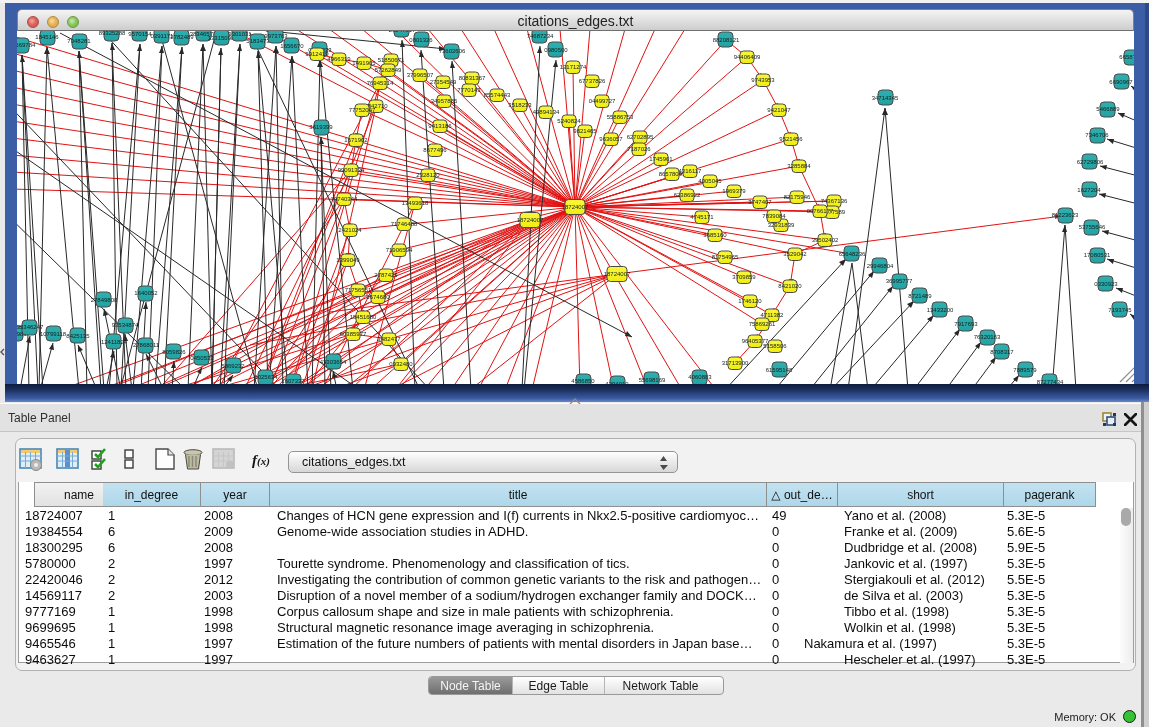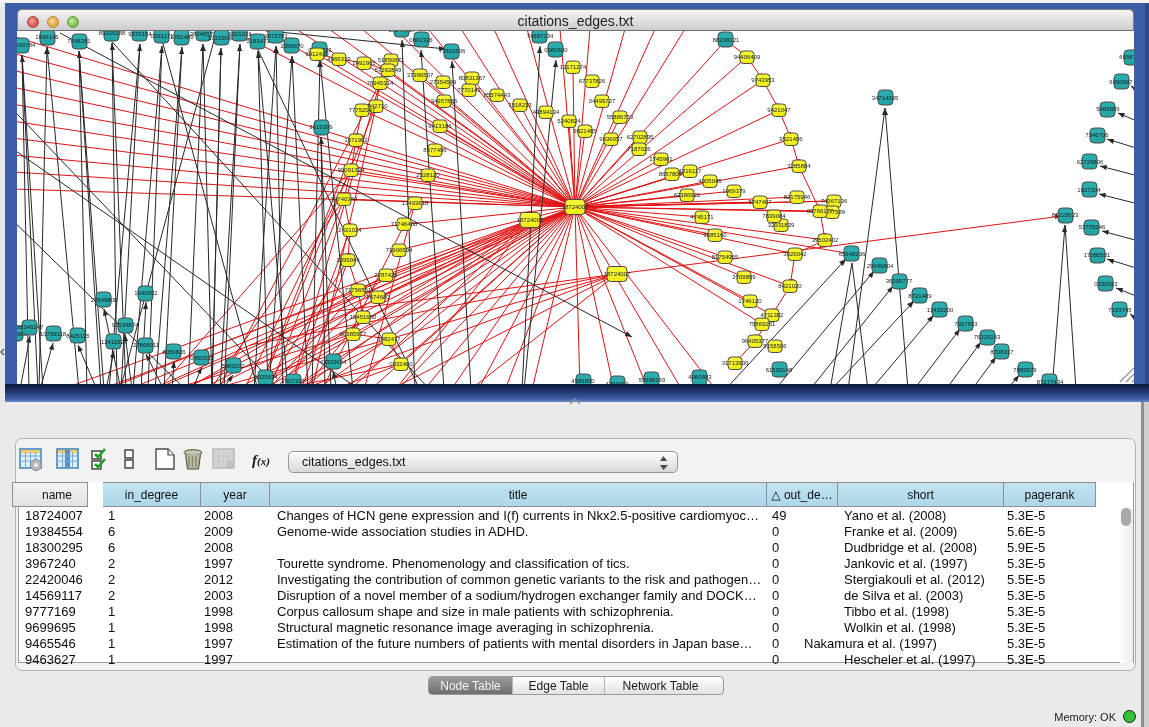--- a/index.html
+++ b/index.html
@@ -345,20 +345,32 @@
      <div class="tl" style="left:9px;background:radial-gradient(circle at 4px 4px,#f0a9a3,#e0635b 45%,#cc4a42);border:1px solid #a84b44"></div>
      <div class="tl" style="left:29px;background:radial-gradient(circle at 4px 4px,#f6dda6,#e9b355 45%,#d69a35);border:1px solid #b08a3a"></div>
      <div class="tl" style="left:49px;background:radial-gradient(circle at 4px 4px,#cdeab4,#8cc95e 45%,#69ae3a);border:1px solid #6b9a40"></div>
    </div>
  </div>
  <div id="shadow"></div>
  <svg width="14" height="6" viewBox="0 0 14 6" style="position:absolute;left:568px;top:398px;z-index:9">
       <path d="M2 6L7 1L12 6" stroke="#8a8a8a" stroke-width="1.3" fill="none"></path>
     </svg>
  <div id="ppanel">
+  <div id="pbar"><span>Table Panel</span>
+    <svg width="15" height="15" style="position:absolute;left:1102px;top:8px" viewBox="0 0 15 15">
+      <rect x="1" y="1" width="8" height="8" fill="#eef3fa" stroke="#9a8a30" stroke-width="1.6"></rect>
+      <rect x="5" y="5" width="8" height="8" fill="#e6eefa" stroke="#33507a" stroke-width="1.6"></rect>
+      <rect x="11" y="1" width="3" height="3" fill="#1d3a6b"></rect>
+          <rect x="1" y="11" width="3" height="3" fill="#1d3a6b"></rect>
+          <rect x="11" y="11" width="3" height="3" fill="#1d3a6b"></rect>
+    </svg>
+    <svg width="13" height="13" style="position:absolute;left:1124px;top:9px" viewBox="0 0 13 13">
+      <path d="M1 1L12 12M12 1L1 12" stroke="#151515" stroke-width="2.6" stroke-linecap="round"></path>
+    </svg>
+  </div>
   <div id="container"></div>
 
   <svg width="270" height="26" viewBox="0 0 270 26" style="position:absolute;left:19px;top:46px">
     <g>
           <rect x="1" y="1" width="21" height="19" fill="#ddeefb" stroke="#4a87b4" stroke-width="1.6"></rect>
       <rect x="2" y="2" width="19" height="3" fill="#f6c96a"></rect>
       <path d="M1 8H22M1 13H22M6.5 4V20M11.5 4V20M16.5 4V20" stroke="#78aacd" stroke-width="1"></path>
       <circle cx="17" cy="17" r="5.5" fill="#b9b9b9" stroke="#8a8a8a"></circle>
           <circle cx="17" cy="17" r="2" fill="#efefef"></circle>
         </g>
@@ -395,21 +407,21 @@
     <text x="233" y="17" font-size="15" font-style="italic" font-weight="bold" fill="#141414" font-family="Liberation Serif,serif">f<tspan font-size="11">(x)</tspan></text>
   </svg>
 
   <div style="position:absolute;left:288px;top:49px;width:390px;height:22px;border:1px solid #959595;border-radius:5px;background:linear-gradient(#fefefe,#d7d7d7);font-size:12.5px;color:#111;line-height:21px;padding-left:13px">citations_edges.txt
     <svg width="9" height="14" viewBox="0 0 9 14" style="position:absolute;right:9px;top:4px">
           <path d="M4.5 0L8 5H1zM4.5 14L1 9h8z" fill="#4b4b4b"></path>
         </svg>
   </div>
 
   <div style="position:absolute;left:18px;top:80px;width:1116px;height:181px;background:#fff;border:1px solid #9d9d9d;border-top:none"></div>
-  <div class="hdr gray" style="left:12px;width:76px;padding-left:14px">name</div>
+  <div class="hdr gray" style="left:34px;width:76px;padding-left:14px">name</div>
   <div class="hdr" style="left:103px;width:98px">in_degree</div>
   <div class="hdr" style="left:201px;width:69px">year</div>
   <div class="hdr" style="left:270px;width:497px">title</div>
   <div class="hdr" style="left:767px;width:71px">△ out_de…</div>
   <div class="hdr" style="left:838px;width:166px">short</div>
   <div class="hdr" style="left:1004px;width:92px">pagerank</div>
   <div class="row" style="top:106.0px">
         <span style="left:25px">18724007</span>
         <span style="left:108px">1</span>
         <span style="left:204px">2008</span>
@@ -429,21 +441,21 @@
       </div>
       <div class="row" style="top:138.0px">
         <span style="left:25px">18300295</span>
         <span style="left:108px">6</span>
         <span style="left:204px">2008</span>
         <span style="left:772px">0</span>
         <span style="left:844px">Dudbridge et al. (2008)</span>
         <span style="left:1007px">5.9E-5</span>
       </div>
       <div class="row" style="top:154.0px">
-        <span style="left:25px">3967240</span>
+        <span style="left:25px">5780000</span>
         <span style="left:108px">2</span>
         <span style="left:204px">1997</span>
         <span style="left:277px">Tourette syndrome. Phenomenology and classification of tics.</span>
         <span style="left:772px">0</span>
         <span style="left:844px">Jankovic et al. (1997)</span>
         <span style="left:1007px">5.3E-5</span>
       </div>
       <div class="row" style="top:170.0px">
         <span style="left:25px">22420046</span>
         <span style="left:108px">2</span>

